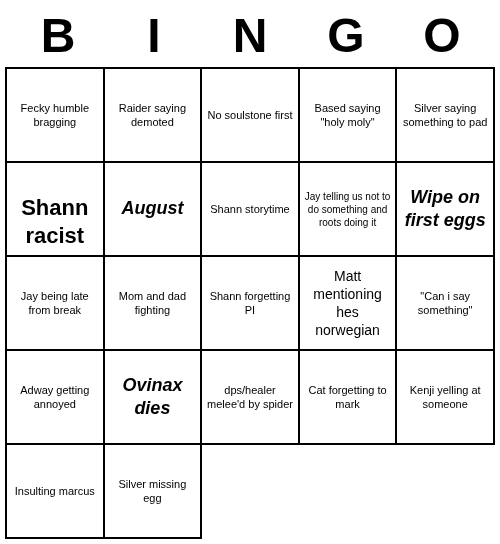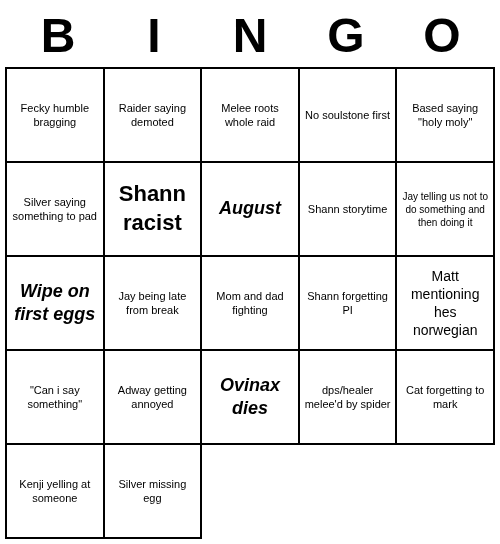--- a/index.html
+++ b/index.html
@@ -49,20 +49,21 @@
       text-align: center;
       padding: 4px;
       font-size: 11px;
       line-height: 1.3;
       min-height: 88px;
       position: relative;
     }
     .bingo-cell.large-text {
       font-size: 22px;
       font-weight: bold;
+      align-items: flex-end;
     }
     .bingo-cell.medium-text {
       font-size: 18px;
       font-weight: bold;
       font-style: italic;
     }
     .cell-text {
       display: block;
       width: 100%;
     }
@@ -79,42 +80,39 @@
   </div>
 
 <div id="bingo-grid">
 <div class="bingo-cell">
       <span class="cell-text">Fecky humble bragging</span>
     </div>
     <div class="bingo-cell">
       <span class="cell-text">Raider saying demoted</span>
     </div>
     <div class="bingo-cell">
-      <span class="cell-text">Melee roots whole raid</span>
-    </div>
-    <div class="bingo-cell">
       <span class="cell-text">No soulstone first</span>
     </div>
     <div class="bingo-cell">
       <span class="cell-text">Based saying "holy moly"</span>
     </div>
     <div class="bingo-cell">
       <span class="cell-text">Silver saying something to pad</span>
     </div>
     <div class="bingo-cell large-text">
       <span class="cell-text">Shann racist</span>
     </div>
     <div class="bingo-cell medium-text">
       <span class="cell-text">August</span>
     </div>
     <div class="bingo-cell">
       <span class="cell-text">Shann storytime</span>
     </div>
     <div class="bingo-cell">
-      <span class="cell-text" style="font-size: 10px;">Jay telling us not to do something and then doing it</span>
+      <span class="cell-text" style="font-size: 10px;">Jay telling us not to do something and roots doing it</span>
     </div>
     <div class="bingo-cell medium-text">
       <span class="cell-text">Wipe on first eggs</span>
     </div>
     <div class="bingo-cell">
       <span class="cell-text">Jay being late from break</span>
     </div>
     <div class="bingo-cell">
       <span class="cell-text">Mom and dad fighting</span>
     </div>
@@ -136,15 +134,18 @@
     <div class="bingo-cell">
       <span class="cell-text">dps/healer melee'd by spider</span>
     </div>
     <div class="bingo-cell">
       <span class="cell-text">Cat forgetting to mark</span>
     </div>
     <div class="bingo-cell">
       <span class="cell-text">Kenji yelling at someone</span>
     </div>
     <div class="bingo-cell">
+      <span class="cell-text">Insulting marcus</span>
+    </div>
+    <div class="bingo-cell">
       <span class="cell-text">Silver missing egg</span>
     </div>
   </div>
 
 </body></html>

